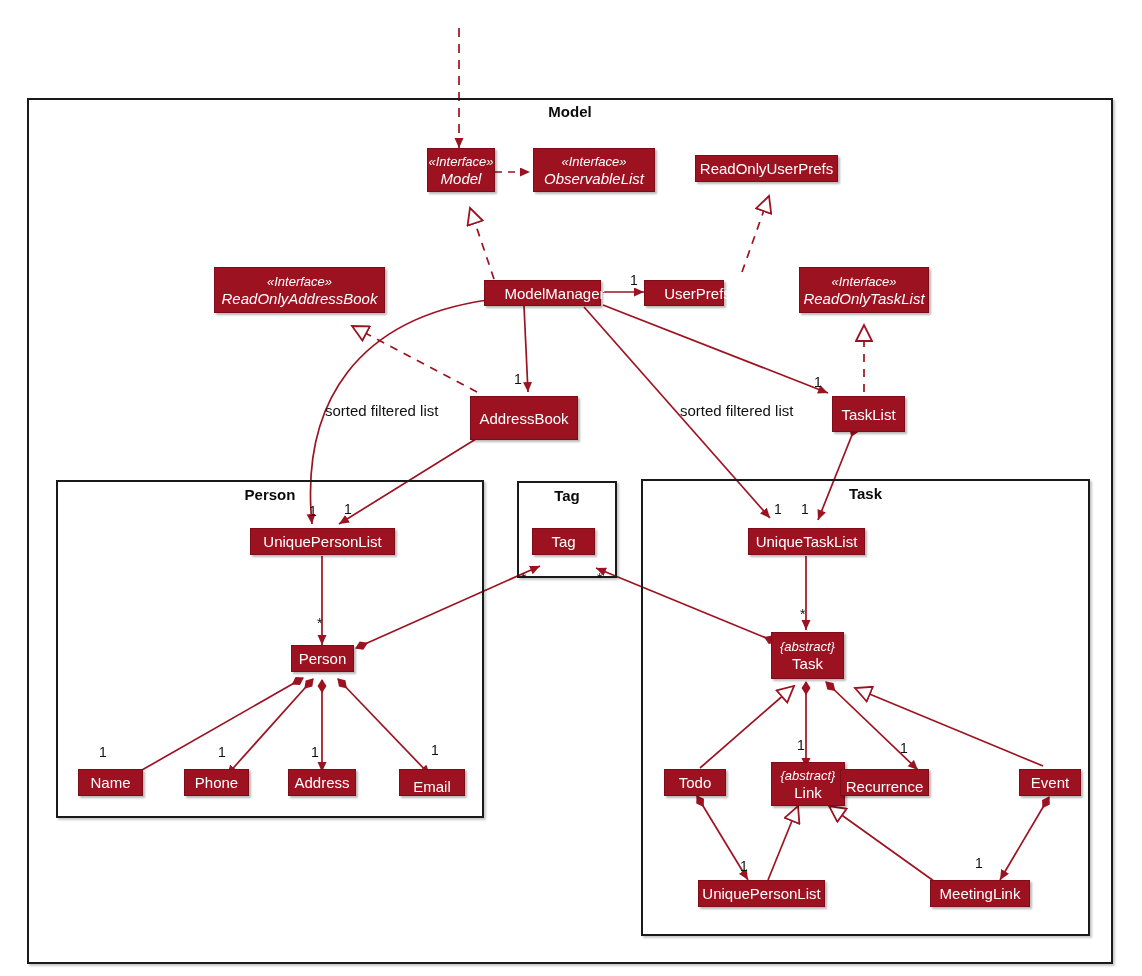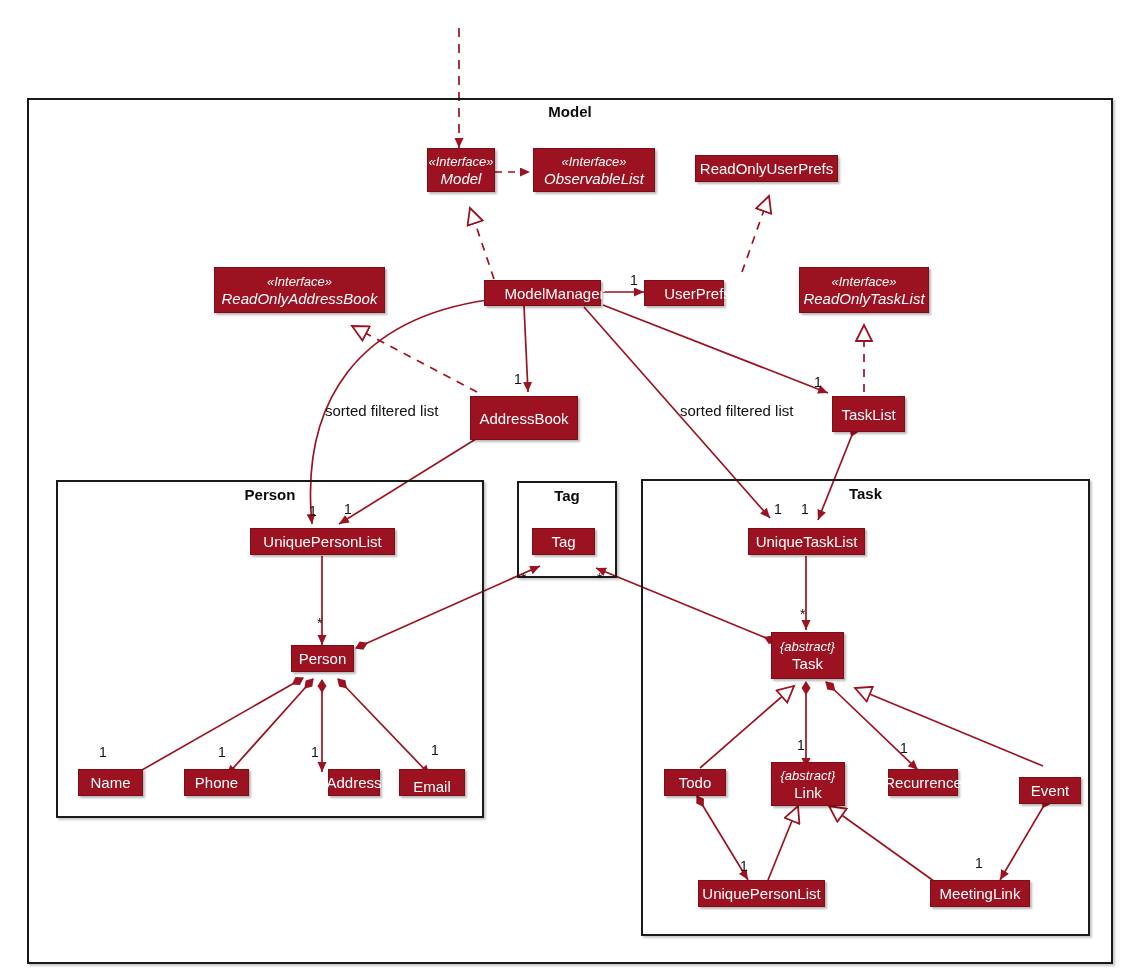--- a/index.html
+++ b/index.html
@@ -213,41 +213,41 @@
     <span class="ster">{abstract}</span>
     <span class="nm">Task</span>
   </div>
 
   <div class="cls" style="left:78px;top:769px;width:65px;height:27px;">
     <span class="nm">Name</span>
   </div>
   <div class="cls" style="left:184px;top:769px;width:65px;height:27px;">
     <span class="nm">Phone</span>
   </div>
-  <div class="cls" style="left:288px;top:769px;width:52px;height:27px;margin-left:40px;">
+  <div class="cls" style="left:288px;top:769px;width:68px;height:27px;">
     <span class="nm">Address</span>
   </div>
   <div class="cls" style="left:399px;top:769px;width:66px;height:27px;justify-content:flex-end;">
     <span class="nm">Email</span>
   </div>
 
   <div class="cls" style="left:664px;top:769px;width:62px;height:27px;">
     <span class="nm">Todo</span>
   </div>
 
   <div class="cls" style="left:771px;top:762px;width:74px;height:44px;">
     <span class="ster">{abstract}</span>
     <span class="nm">Link</span>
   </div>
 
-  <div class="cls" style="left:888px;top:769px;width:70px;height:27px;">
+  <div class="cls" style="left:840px;top:769px;width:89px;height:27px;justify-content:flex-end;">
     <span class="nm">Recurrence</span>
   </div>
 
-  <div class="cls" style="left:1019px;top:769px;width:62px;height:27px;margin-top:8px;">
+  <div class="cls" style="left:1019px;top:769px;width:62px;height:27px;">
     <span class="nm">Event</span>
   </div>
 
   <div class="cls" style="left:698px;top:880px;width:127px;height:27px;">
     <span class="nm">UniquePersonList</span>
   </div>
 
   <div class="cls" style="left:930px;top:880px;width:100px;height:27px;">
     <span class="nm">MeetingLink</span>
   </div>

